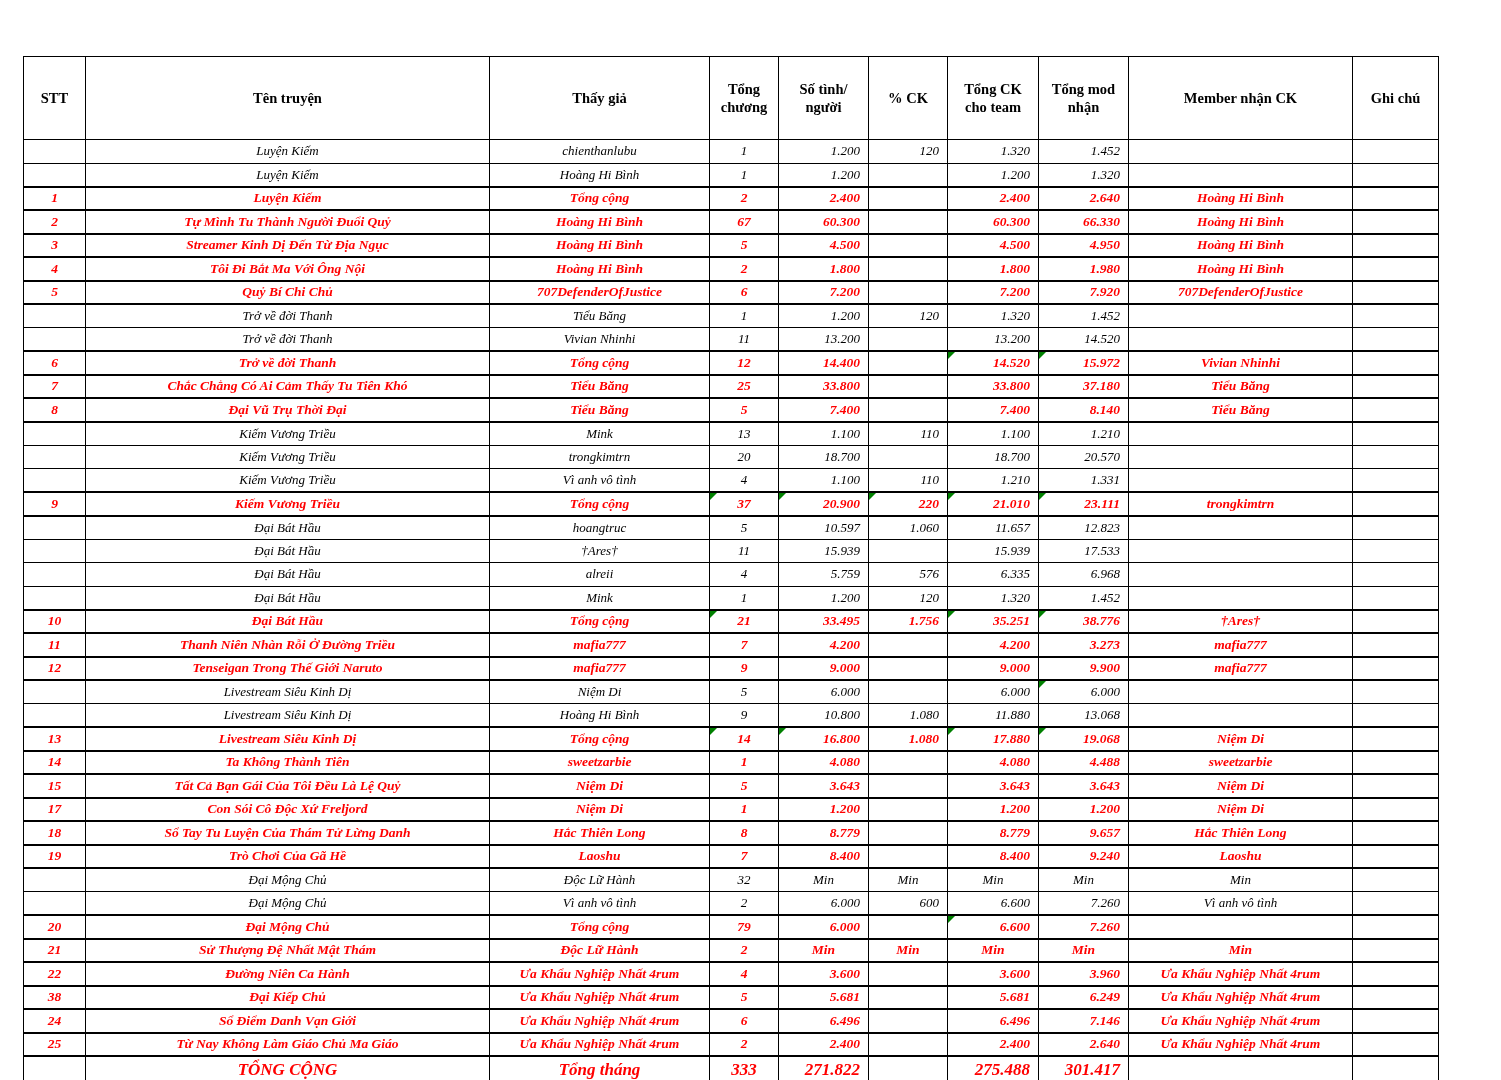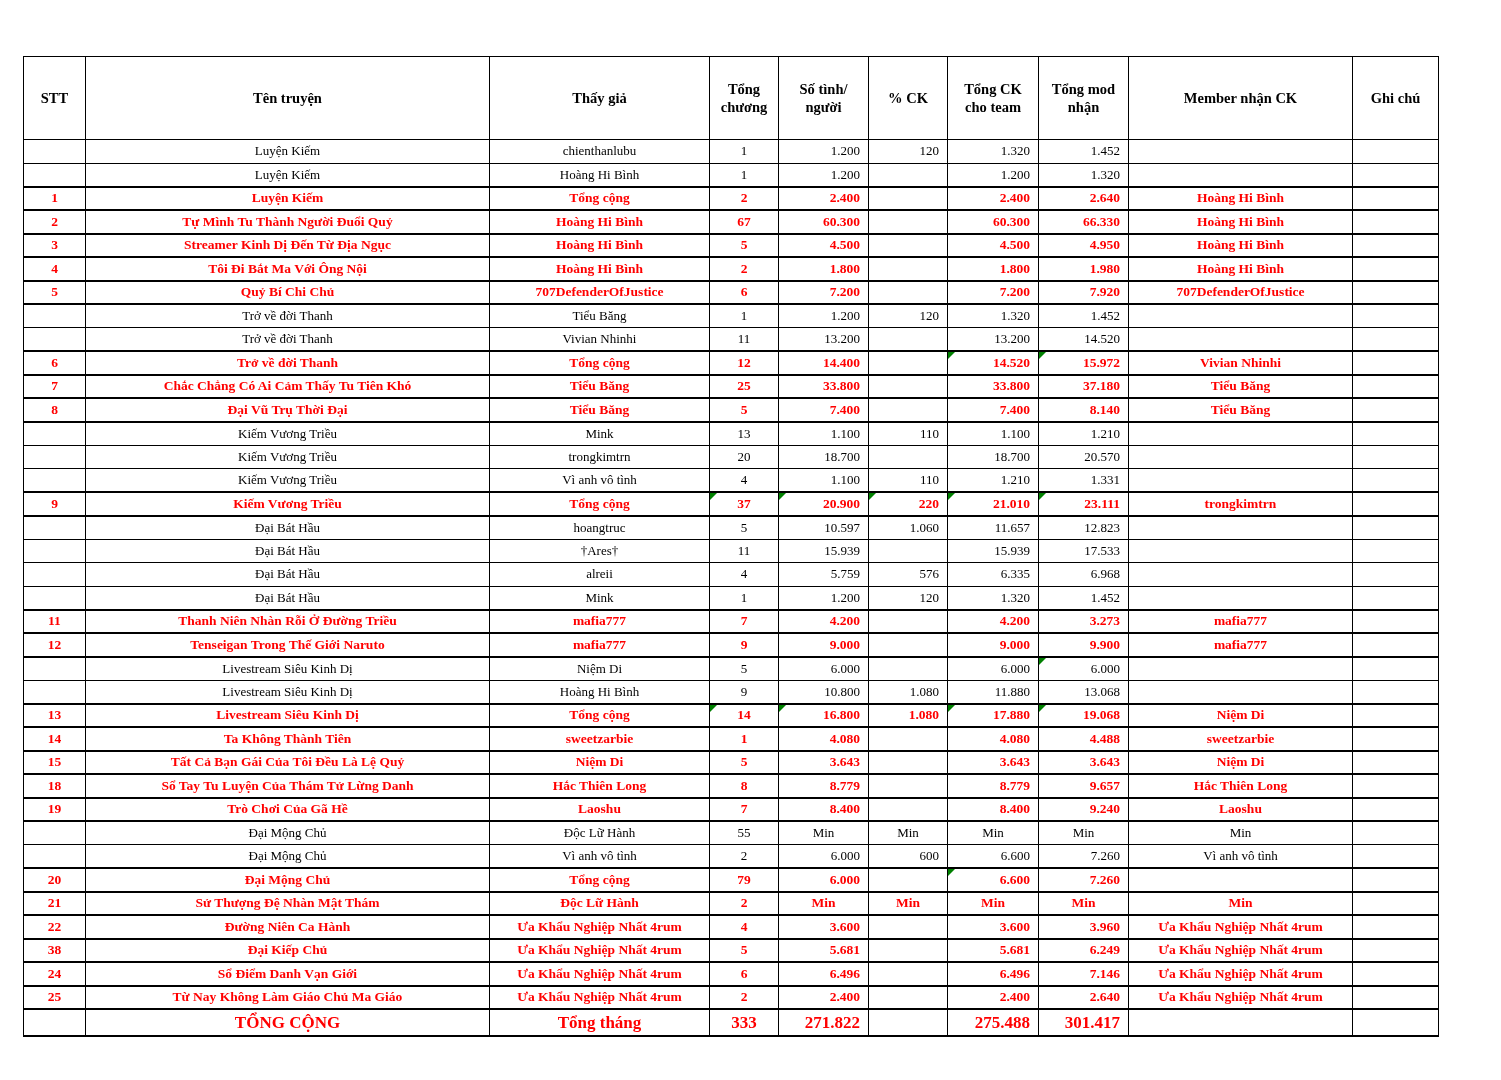--- a/index.html
+++ b/index.html
@@ -1,21 +1,21 @@
 <!DOCTYPE html>
 <html><head>
 <meta charset="utf-8">
 <style>
   html,body{margin:0;padding:0;background:#ffffff;}
   body{width:1501px;height:1080px;position:relative;font-family:"Liberation Serif","DejaVu Serif",serif;}
   #sheet{position:absolute;left:23px;top:9px;margin-top:47px;}
   table{border-collapse:collapse;table-layout:fixed;width:1415px;}
   th,td{border:1px solid #000;overflow:hidden;padding:0 2px;position:relative;box-sizing:border-box;}
   thead tr{height:83px;}
-  tbody tr{height:23.5px;}
+  tbody tr{height:23.5px;font-style:italic;}
   th{font-weight:bold;font-size:14.5px;color:#000;text-align:center;vertical-align:middle;white-space:pre-line;line-height:1.25;}
   td{font-size:13px;vertical-align:middle;white-space:nowrap;}
   tr.red td{color:#ff0000;font-weight:bold;font-size:13.5px;border-top-width:2px;border-bottom-width:2px;}
   tr.black td{color:#000000;font-weight:normal;}
   tr.total{height:27px;}
   tr.total td{color:#ff0000;font-weight:bold;font-size:17px;border-top-width:2px;border-bottom-width:2px;}
   td.c{text-align:center;}
   td.r{text-align:right;padding-right:8px;}
   td.member-red{color:#ff0000;font-weight:bold;}
   .corner{position:absolute;left:0;top:0;width:0;height:0;border-top:7px solid #008000;border-right:7px solid transparent;}
@@ -294,20 +294,32 @@
           <td class="c">Mink</td>
           <td class="c">1</td>
           <td class="r">1.200</td>
           <td class="r">120</td>
           <td class="r">1.320</td>
           <td class="r">1.452</td>
           <td class="c"></td>
           <td class="c"></td>
         </tr>
         <tr class="red">
+          <td class="c">10</td>
+          <td class="c">Đại Bát Hầu</td>
+          <td class="c">Tổng cộng</td>
+          <td class="c"><span class="corner"></span>21</td>
+          <td class="r">33.495</td>
+          <td class="r">1.756</td>
+          <td class="r"><span class="corner"></span>35.251</td>
+          <td class="r"><span class="corner"></span>38.776</td>
+          <td class="c">†Ares†</td>
+          <td class="c"></td>
+        </tr>
+        <tr class="red">
           <td class="c">11</td>
           <td class="c">Thanh Niên Nhàn Rỗi Ở Đường Triều</td>
           <td class="c">mafia777</td>
           <td class="c">7</td>
           <td class="r">4.200</td>
           <td class="r"></td>
           <td class="r">4.200</td>
           <td class="r">3.273</td>
           <td class="c">mafia777</td>
           <td class="c"></td>
@@ -378,20 +390,32 @@
           <td class="c">Niệm Di</td>
           <td class="c">5</td>
           <td class="r">3.643</td>
           <td class="r"></td>
           <td class="r">3.643</td>
           <td class="r">3.643</td>
           <td class="c">Niệm Di</td>
           <td class="c"></td>
         </tr>
         <tr class="red">
+          <td class="c">17</td>
+          <td class="c">Con Sói Cô Độc Xứ Freljord</td>
+          <td class="c">Niệm Di</td>
+          <td class="c">1</td>
+          <td class="r">1.200</td>
+          <td class="r"></td>
+          <td class="r">1.200</td>
+          <td class="r">1.200</td>
+          <td class="c">Niệm Di</td>
+          <td class="c"></td>
+        </tr>
+        <tr class="red">
           <td class="c">18</td>
           <td class="c">Sổ Tay Tu Luyện Của Thám Tử Lừng Danh</td>
           <td class="c">Hắc Thiên Long</td>
           <td class="c">8</td>
           <td class="r">8.779</td>
           <td class="r"></td>
           <td class="r">8.779</td>
           <td class="r">9.657</td>
           <td class="c">Hắc Thiên Long</td>
           <td class="c"></td>
@@ -405,21 +429,21 @@
           <td class="r"></td>
           <td class="r">8.400</td>
           <td class="r">9.240</td>
           <td class="c">Laoshu</td>
           <td class="c"></td>
         </tr>
         <tr class="black">
           <td class="c"></td>
           <td class="c">Đại Mộng Chủ</td>
           <td class="c">Độc Lữ Hành</td>
-          <td class="c">55</td>
+          <td class="c">32</td>
           <td class="c">Min</td>
           <td class="c">Min</td>
           <td class="c">Min</td>
           <td class="c">Min</td>
           <td class="c">Min</td>
           <td class="c"></td>
         </tr>
         <tr class="black">
           <td class="c"></td>
           <td class="c">Đại Mộng Chủ</td>
@@ -439,21 +463,21 @@
           <td class="c">79</td>
           <td class="r">6.000</td>
           <td class="r"></td>
           <td class="r"><span class="corner"></span>6.600</td>
           <td class="r">7.260</td>
           <td class="c"></td>
           <td class="c"></td>
         </tr>
         <tr class="red">
           <td class="c">21</td>
-          <td class="c">Sử Thượng Đệ Nhàn Mật Thám</td>
+          <td class="c">Sử Thượng Đệ Nhất Mật Thám</td>
           <td class="c">Độc Lữ Hành</td>
           <td class="c">2</td>
           <td class="c">Min</td>
           <td class="c">Min</td>
           <td class="c">Min</td>
           <td class="c">Min</td>
           <td class="c">Min</td>
           <td class="c"></td>
         </tr>
         <tr class="red">

